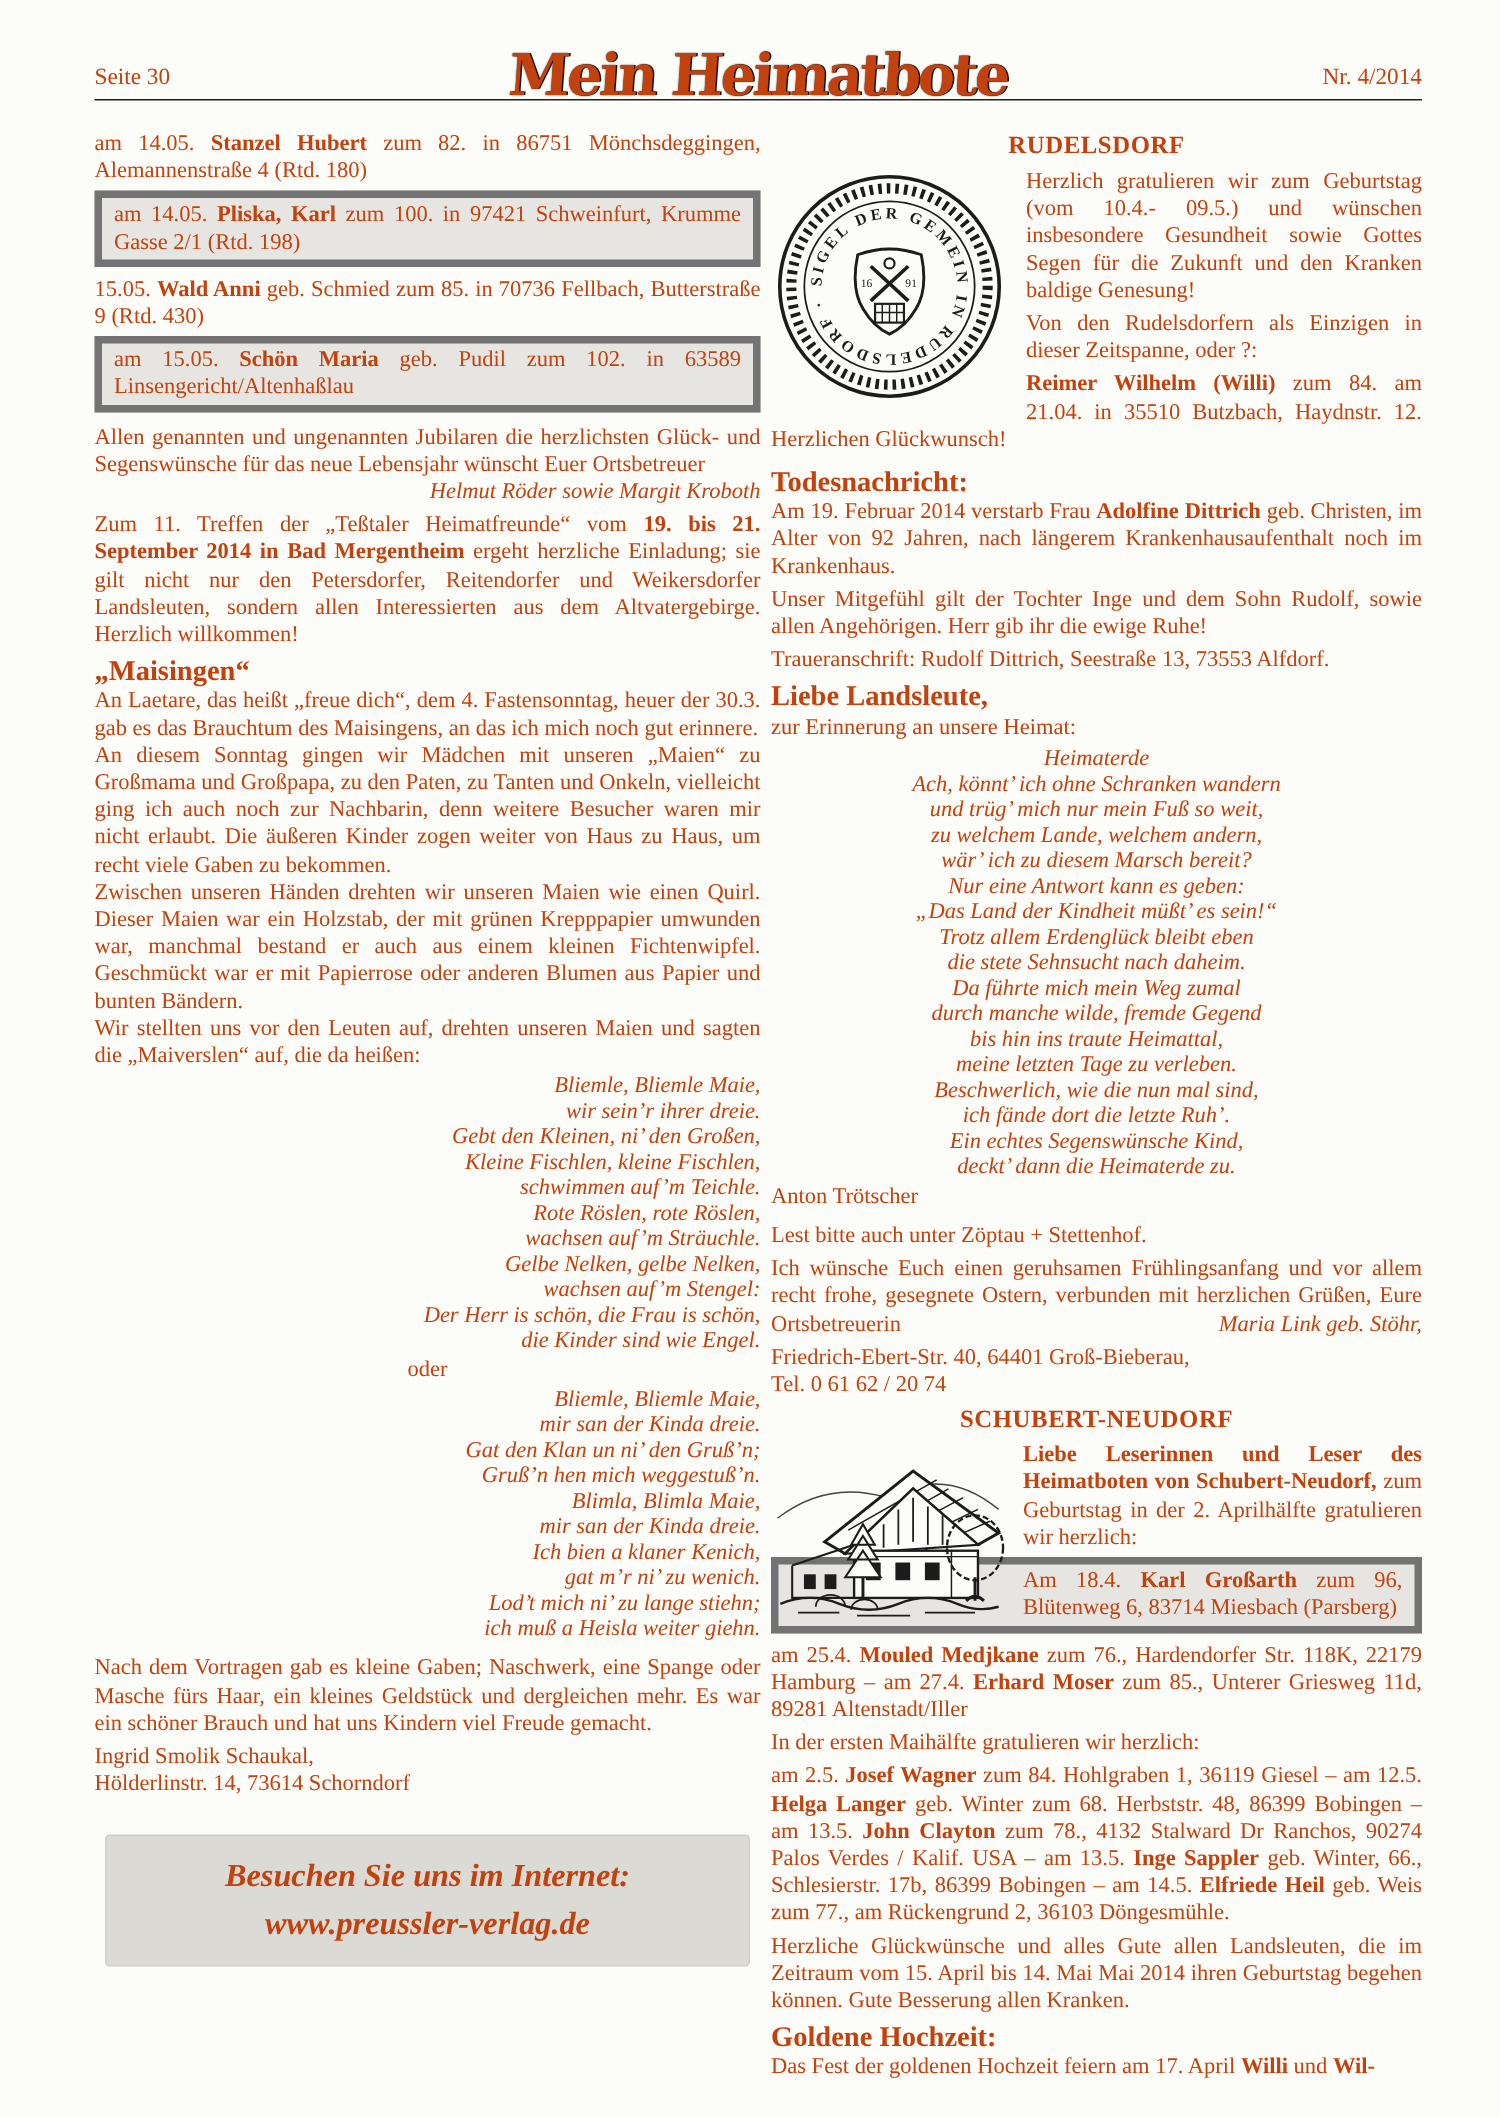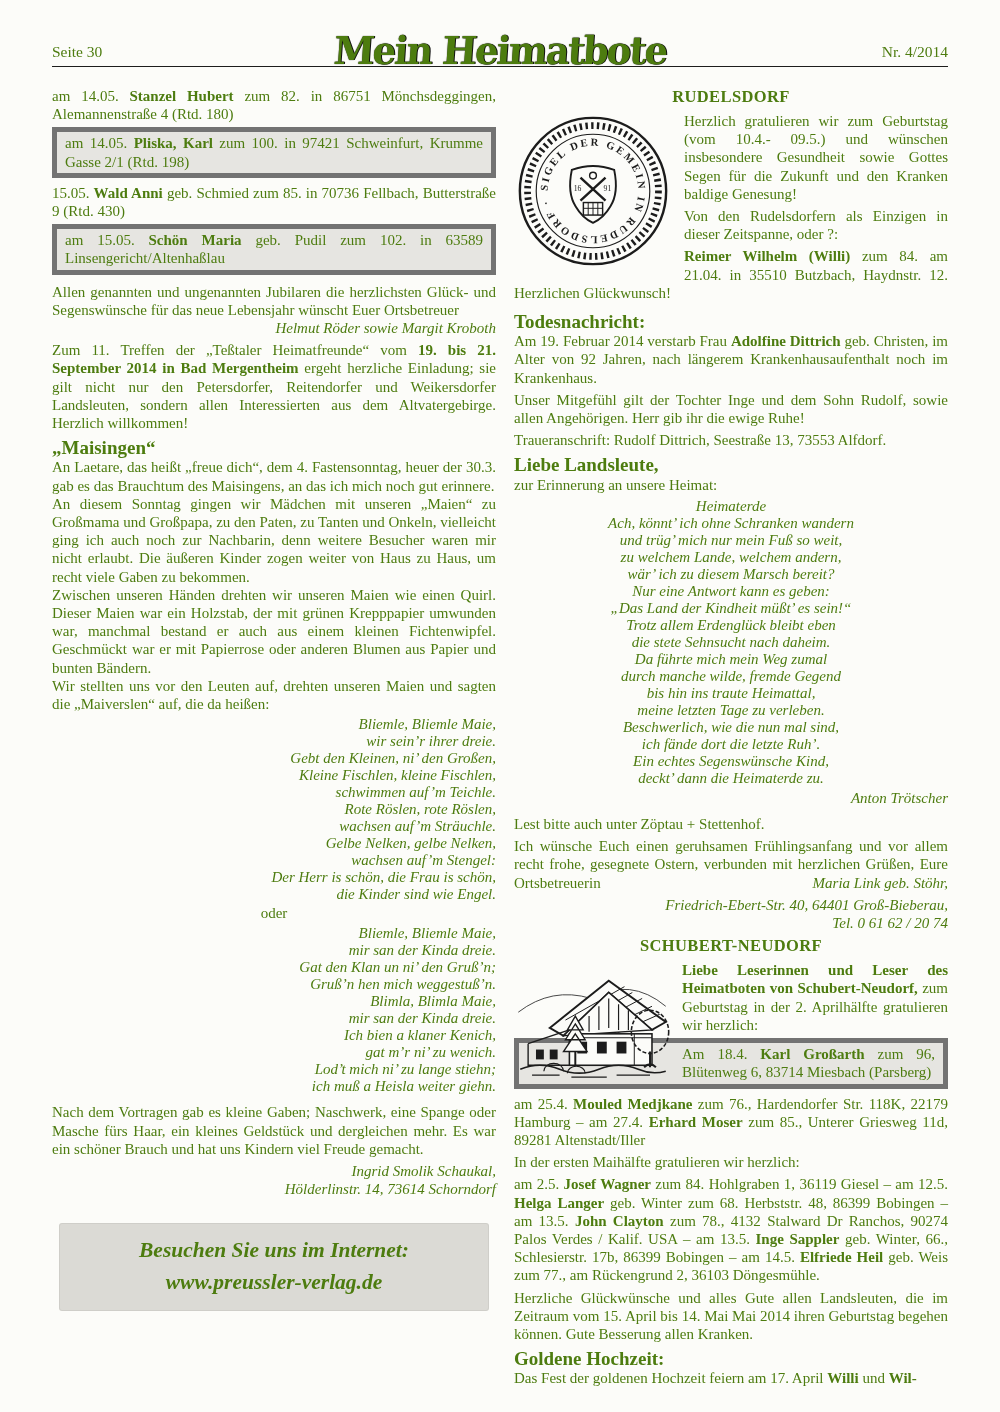--- a/index.html
+++ b/index.html
@@ -1,19 +1,19 @@
 <!DOCTYPE html>
 <html lang="de"><head>
 <meta charset="utf-8">
 <style>
   html,body{margin:0;padding:0;background:#e8e8e4;}
   .page{
-    width:1000px;height:1412px;margin:0 auto;background:#fcfcf9;color:#4d7c0f;
+    width:1000px;height:1412px;margin:0 auto;background:#fcfcf9;color:#c2410c;
     font-family:"Liberation Serif",serif;font-size:15px;line-height:18.2px;
-    overflow:hidden;position:relative;box-sizing:border-box;
+    overflow:hidden;position:relative;box-sizing:border-box;padding-left:11px;
   }
   
   .hdr{position:relative;height:66px;margin:0 52px;border-bottom:1.6px solid #1d1d1d;}
   .pageno{position:absolute;left:0;bottom:5px;font-size:15.5px;}
   .issue{position:absolute;right:0;bottom:5px;font-size:15.5px;}
   .masthead{
     position:absolute;left:0;right:0;bottom:-4px;text-align:center;margin:0;
     font-family:"DejaVu Serif",serif;font-weight:bold;font-size:37px;line-height:40px;
     letter-spacing:-2px;transform:skewX(-4deg) scaleY(1.04);
     text-shadow:1px 0 0 #111,0 0 1px #111;
@@ -24,21 +24,21 @@
   .colR{width:434px;}
   p{margin:0 0 4px 0;text-align:justify;}
   .tight p{margin:0;}
   .b{font-weight:bold;}
   .i{font-style:italic;}
   .fr{float:right;font-style:italic;}
   .gbox{border:5px solid #737373;background:#e6e5e1;padding:2px 8px;margin:4px 0 6px 0;}
   .gbox p{margin:0;}
   h2.chead{font-size:16.5px;line-height:20px;text-align:center;margin:0 0 5px 0;letter-spacing:.4px;}
   h3.shead{font-size:19px;line-height:18.2px;margin:7px 0 1px 0;}
-  .sigline{text-align:right;font-style:italic;margin:0 0 4px 0;}
+  .sigline{margin:0 0 4px 0;}
   .sigline .pline{line-height:18.2px;}
   .poem{font-style:italic;font-size:15px;line-height:17px;margin:3px 0 2px 0;text-align:right;}
   .poem .pline{line-height:17px;}
   .poem-c{text-align:center;}
   .oder{text-align:center;margin:2px 0;line-height:17px;}
   .poemtitle{text-align:center;font-style:italic;line-height:17px;}
   .netbox{
     background:#dbdad5;margin:26px 8px 0 8px;padding:10px 6px 12px 6px;text-align:center;
     font-weight:bold;font-style:italic;font-size:21.5px;line-height:32px;border-radius:2px;
     box-shadow:0 0 0 1px #cfcec9;

